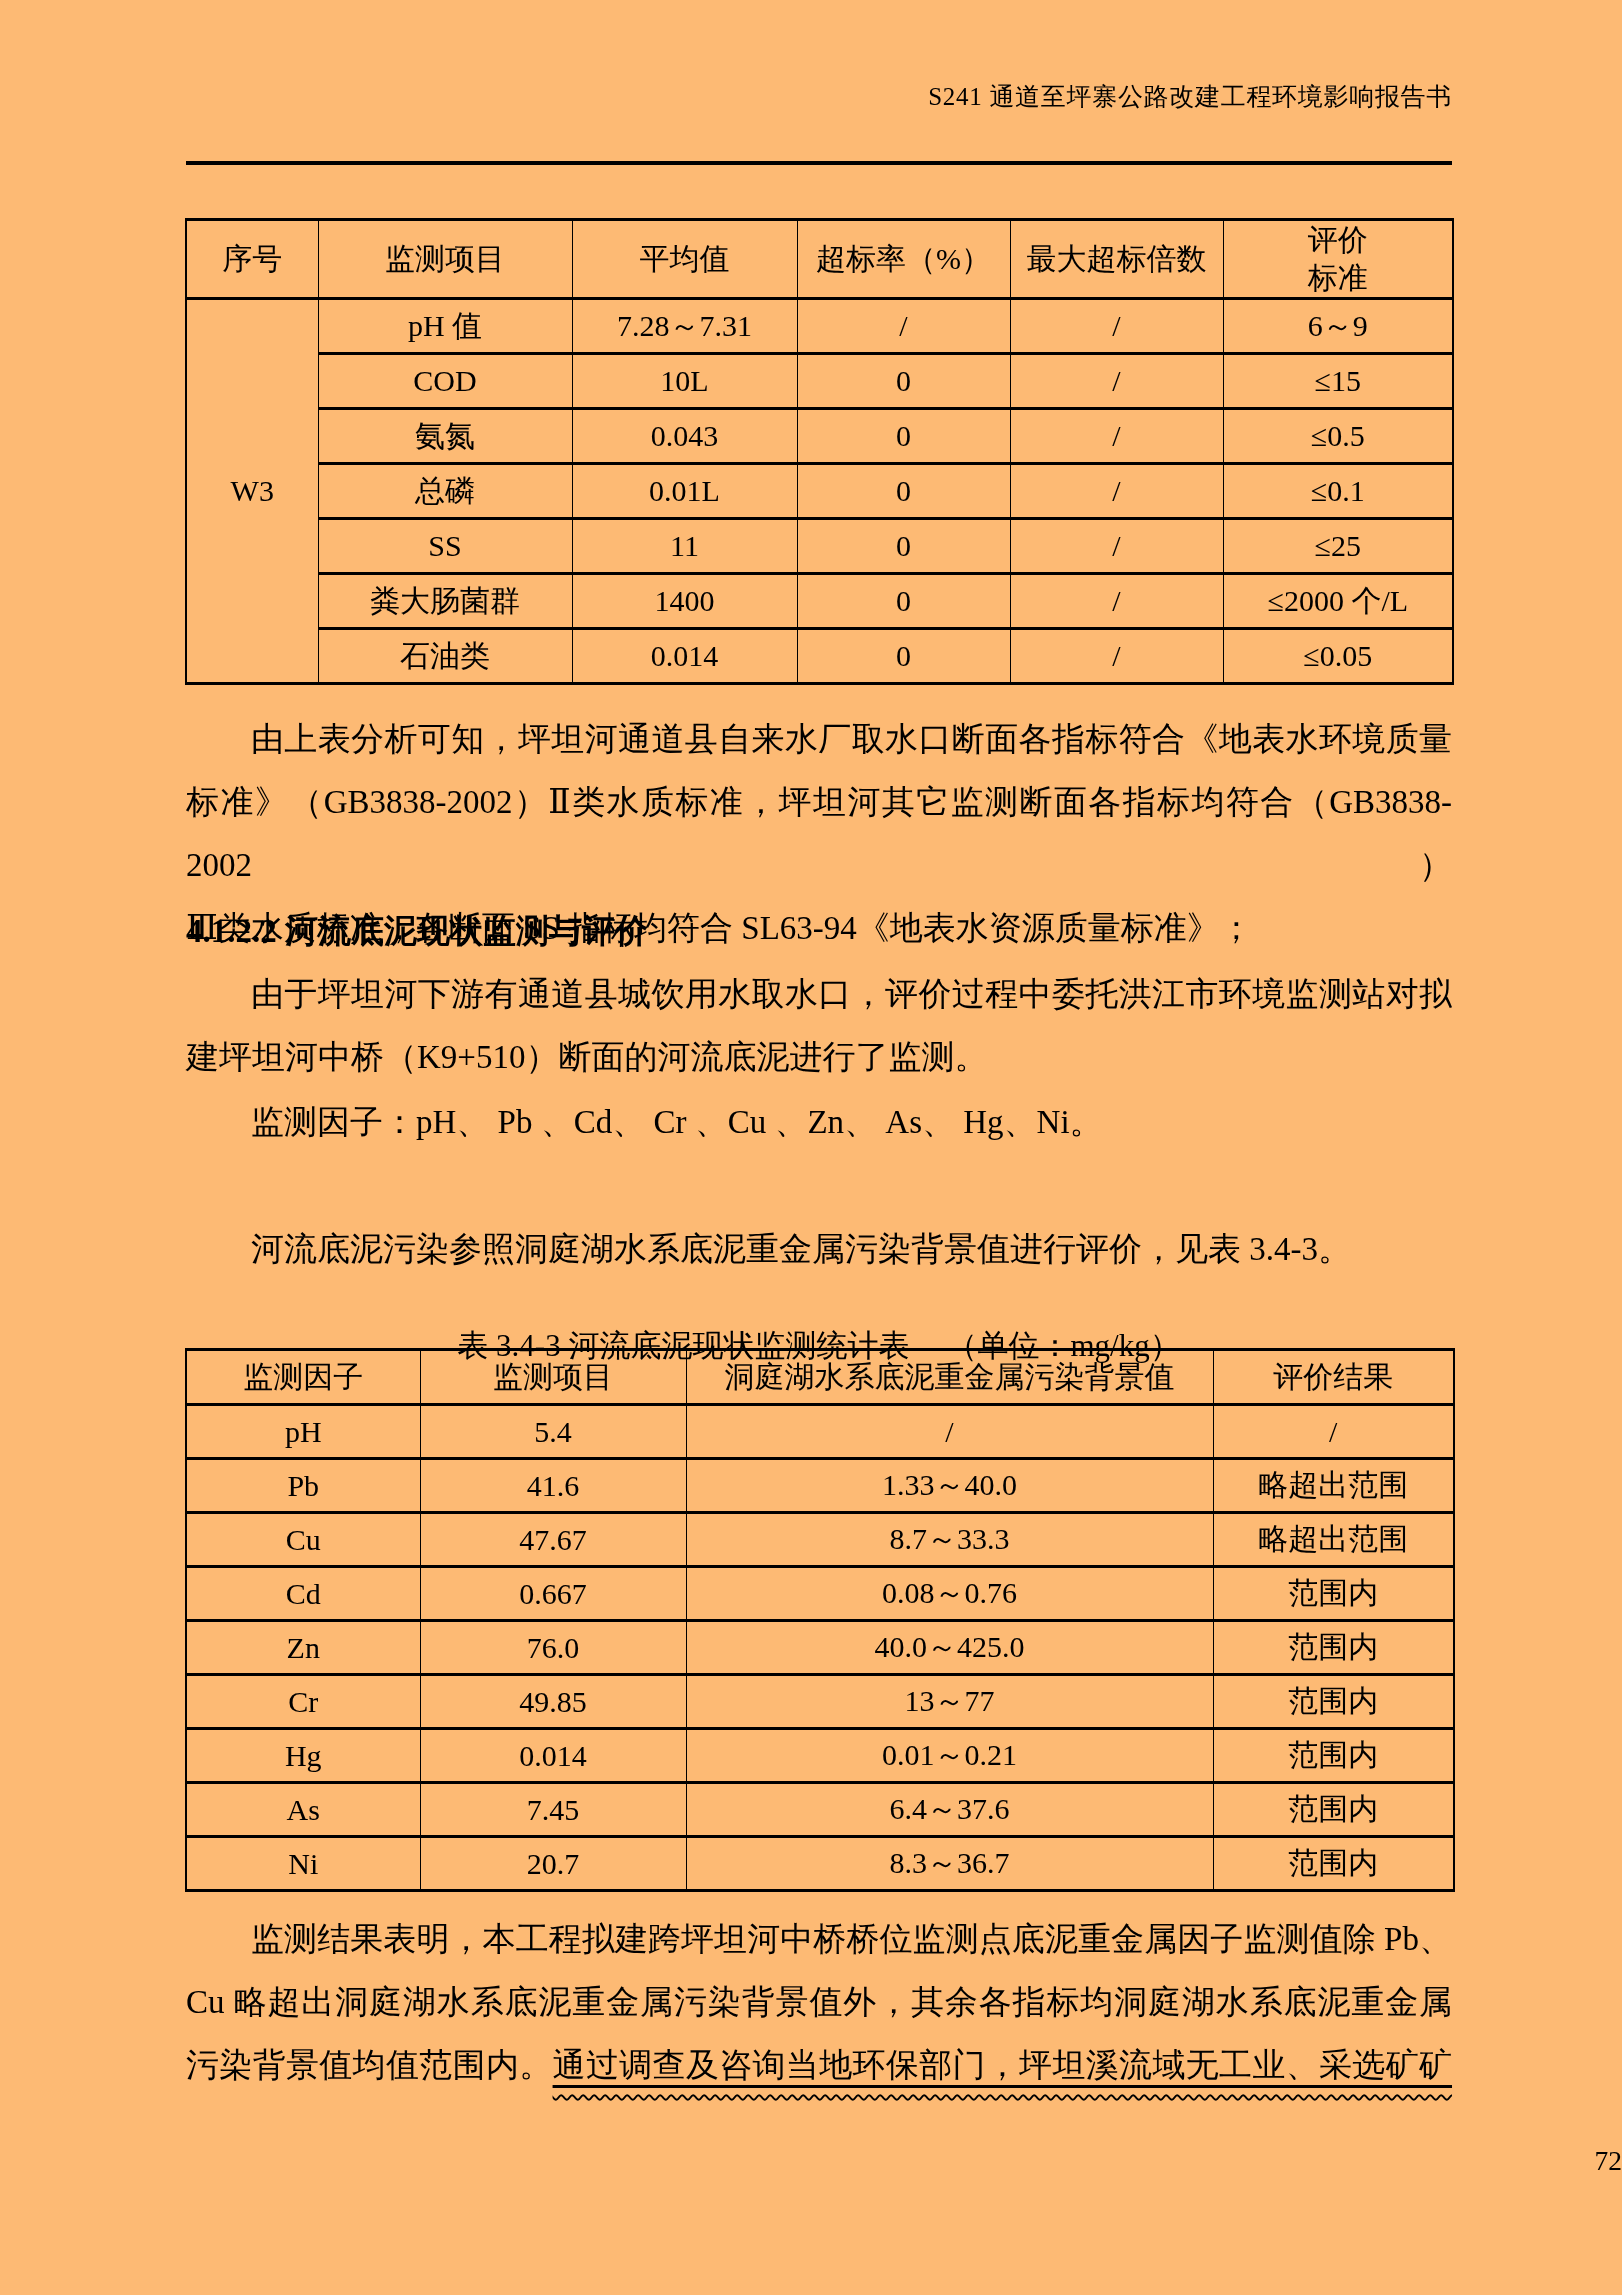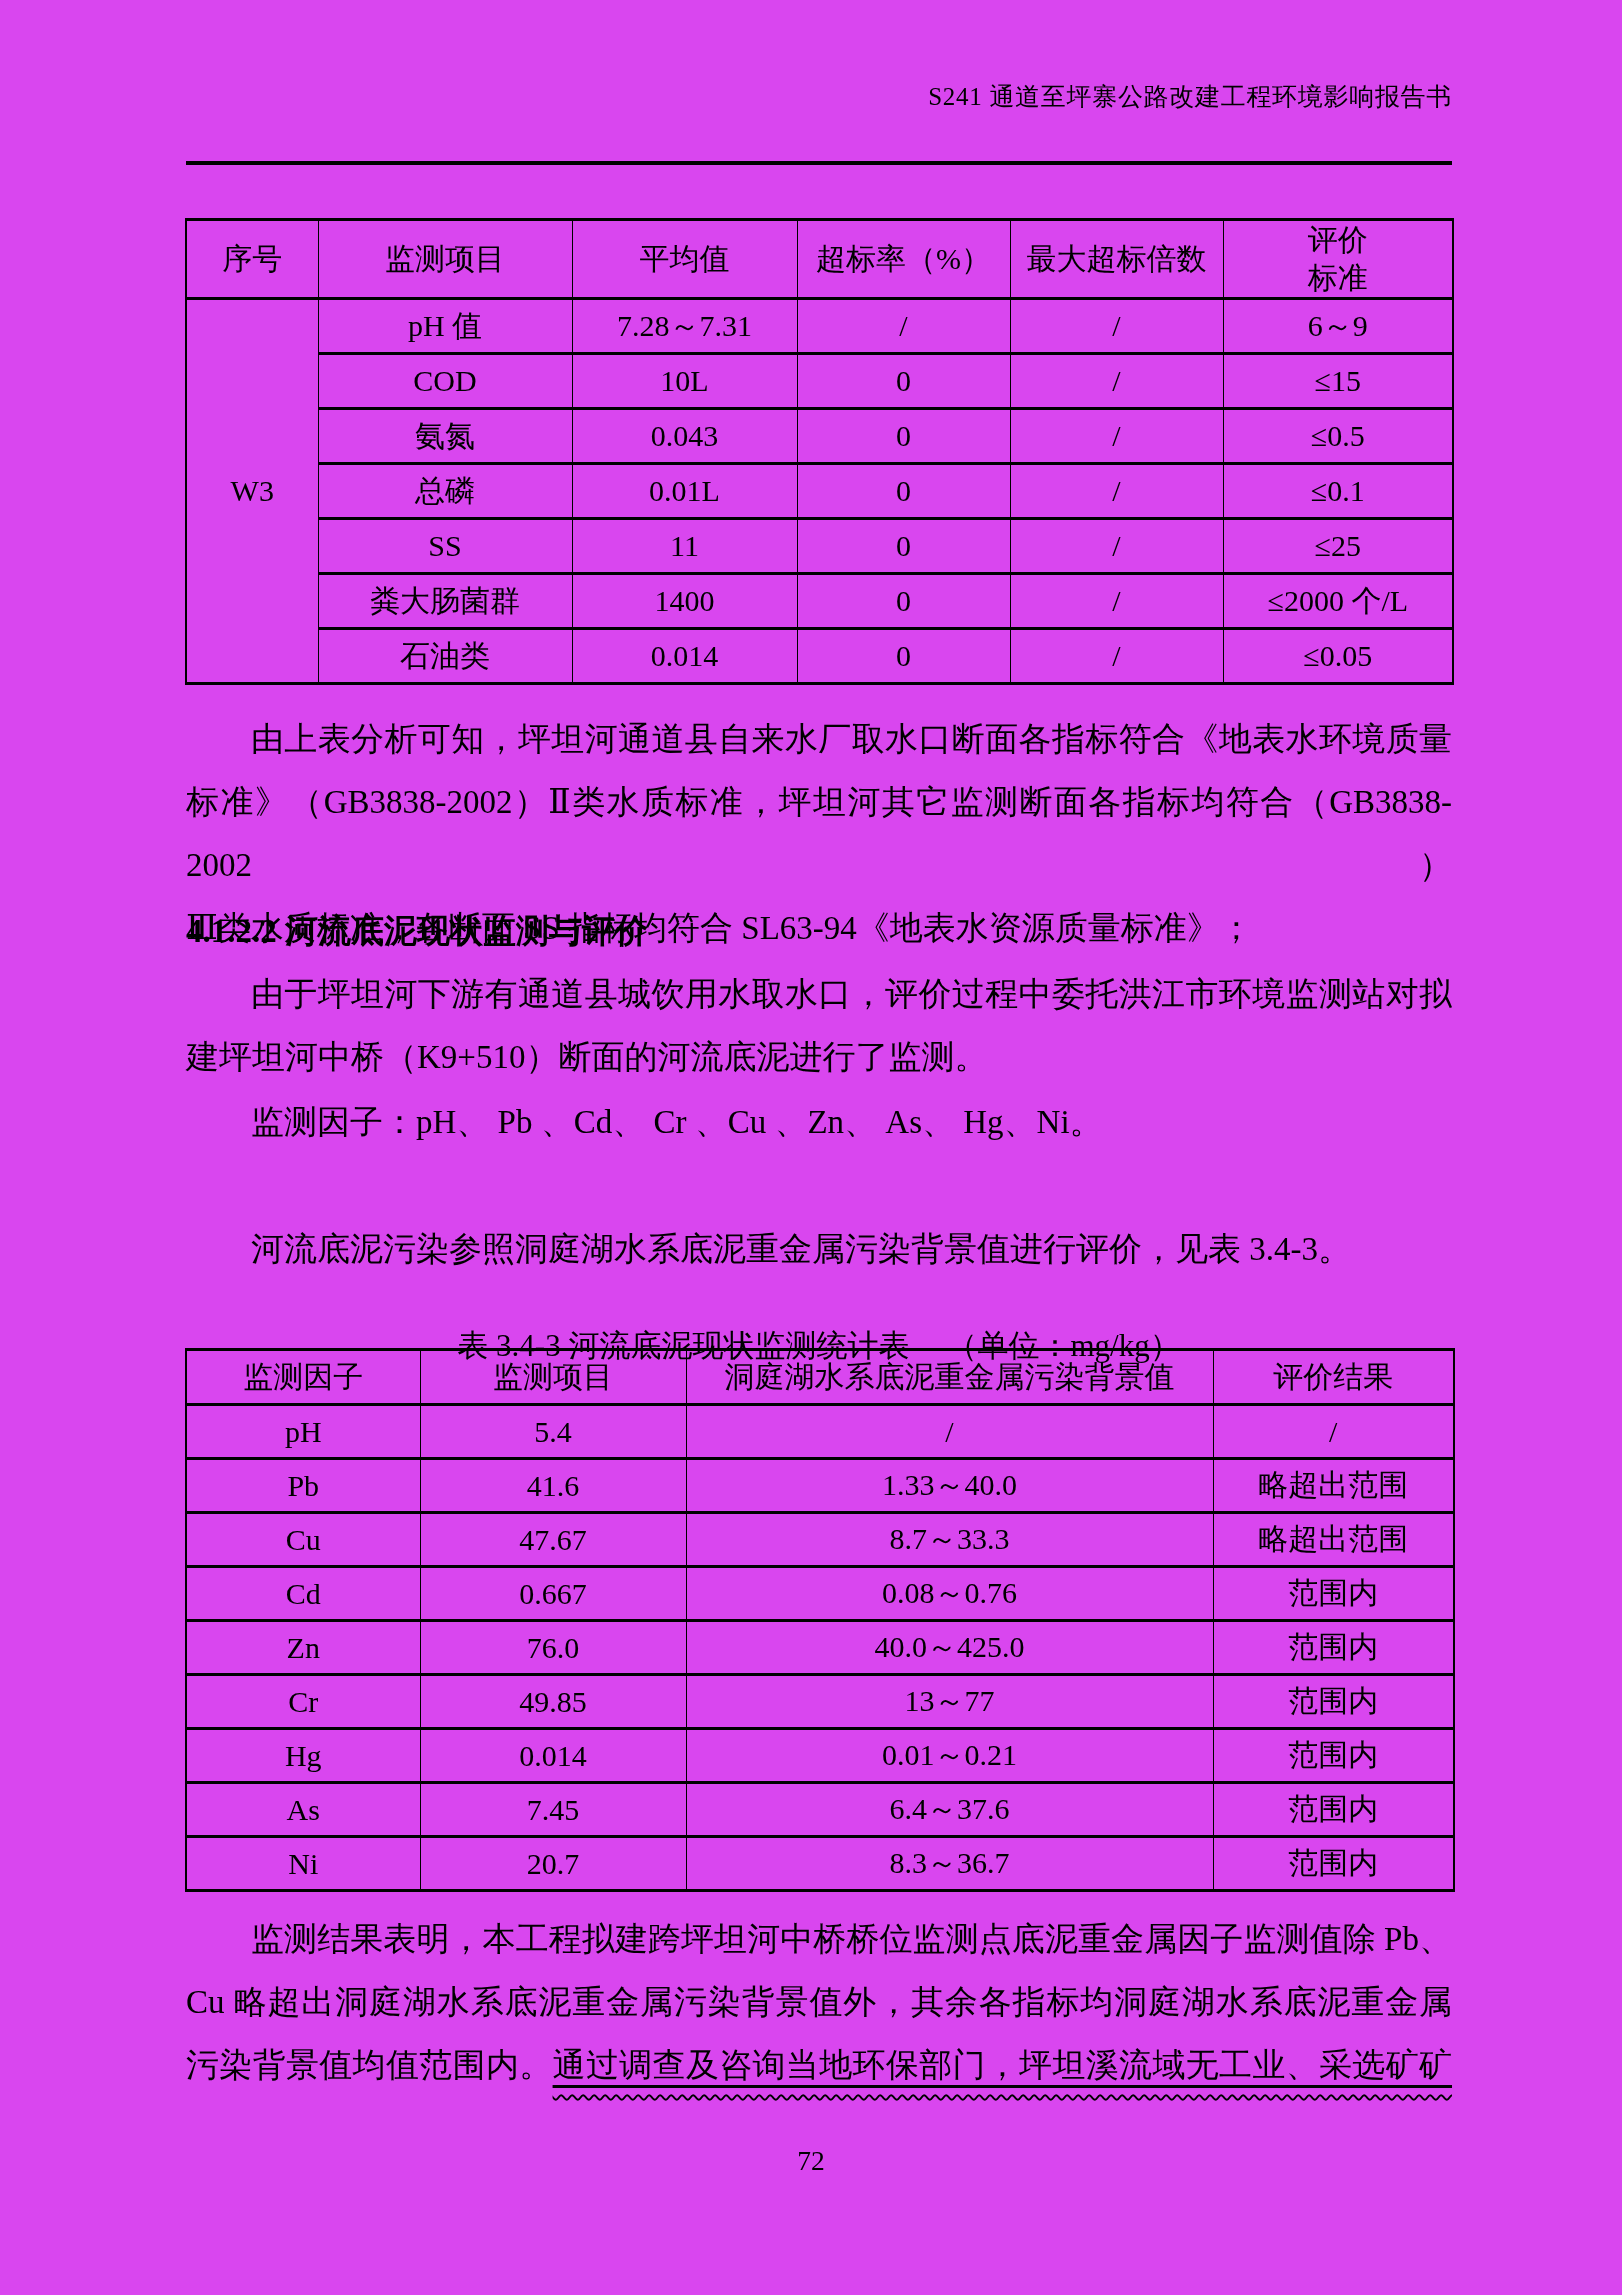--- a/index.html
+++ b/index.html
@@ -1,21 +1,21 @@
 <!DOCTYPE html>
 <html style="font-size:10.5px"><head>
 <meta charset="utf-8">
 <style>
   * { margin: 0; padding: 0; box-sizing: border-box; }
   html, body { background: #888; }
   #page {
     position: relative;
     width: 1622px;
     height: 2295px;
-    background: #d946ef;
+    background: #fdba74;
     font-family: "Liberation Serif", "DejaVu Serif", serif;
     color: #000;
     margin: 0 auto;
     overflow: hidden;
     padding-left: 25px;
   }
   
   #running-header {
     position: absolute;
     top: 80px; left: 186px; width: 1266px;
@@ -89,21 +89,21 @@
   }
   .ul-wavy {
     text-decoration: underline wavy;
     text-decoration-thickness: 2px;
     text-underline-offset: 18.3px;
   }
   
   #page-number {
     position: absolute;
     top: 2145px; left: 0; width: 1622px;
-    text-align: center;
+    text-align: right;
     font-size: 27.5px;
   }
 </style>
 </head>
 <body>
 
 <div id="page">
 
   <div id="running-header">S241 通道至坪寨公路改建工程环境影响报告书</div>
   <div id="header-rule"></div>

